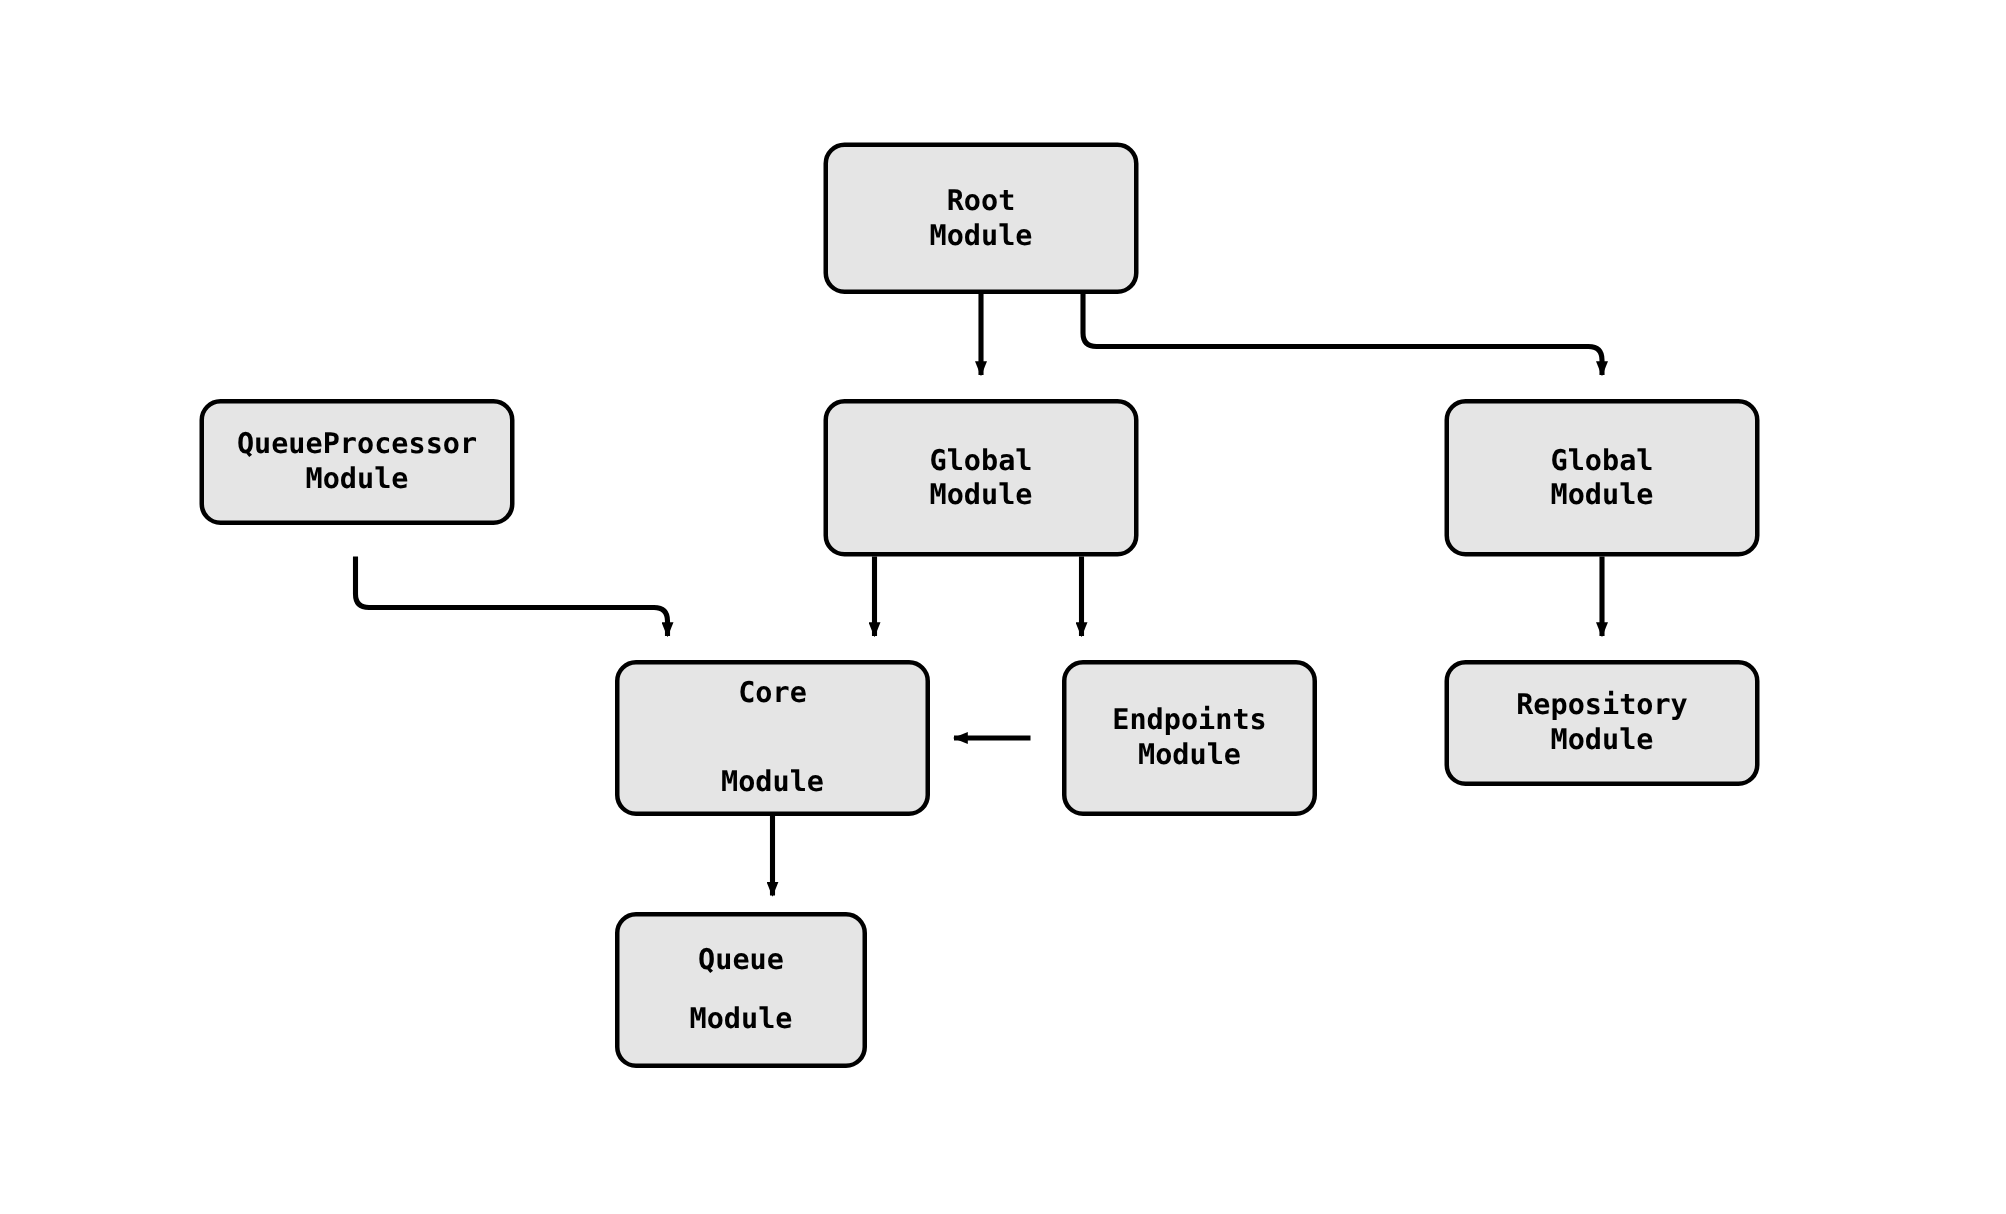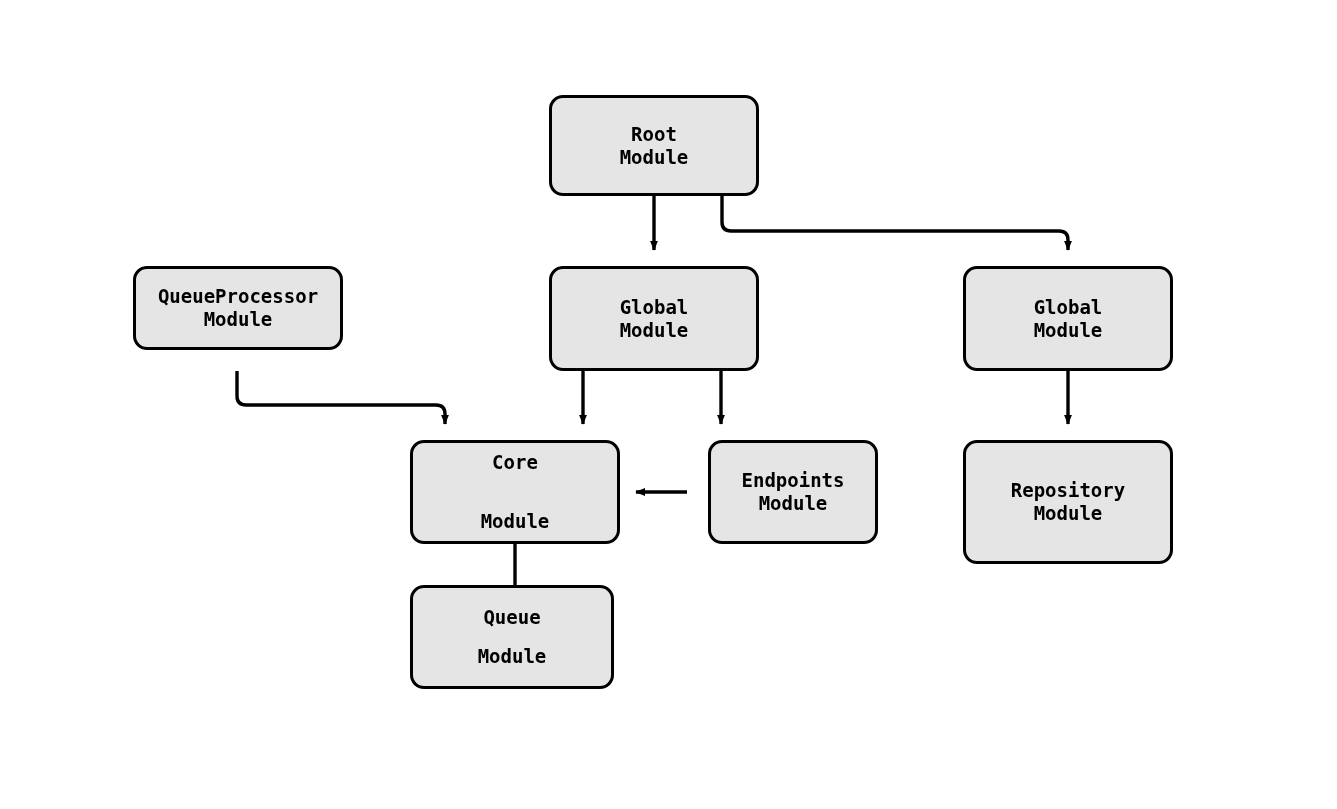--- a/index.html
+++ b/index.html
@@ -105,23 +105,23 @@
   <div class="node" style="left:410px; top:440px; width:210px; height:104px;gap:36px;">
     <div class="node-label">Core</div>
     <div class="node-label">Module</div>
   </div>
 
   <div class="node" style="left:687px; top:440px; width:170px; height:104px;margin-left:21px;">
     <div class="node-label">Endpoints</div>
     <div class="node-label">Module</div>
   </div>
 
-  <div class="node" style="left:963px; top:440px; width:210px; height:124px;">
+  <div class="node" style="left:963px; top:440px; width:210px; height:84px;">
     <div class="node-label">Repository</div>
     <div class="node-label">Module</div>
   </div>
 
-  <div class="node" style="left:410px; top:585px; width:204px; height:104px;gap:16px;">
+  <div class="node" style="left:410px; top:608px; width:168px; height:104px;gap:16px;">
     <div class="node-label">Queue</div>
     <div class="node-label">Module</div>
   </div>
 
 </div>
 
 </body></html>

